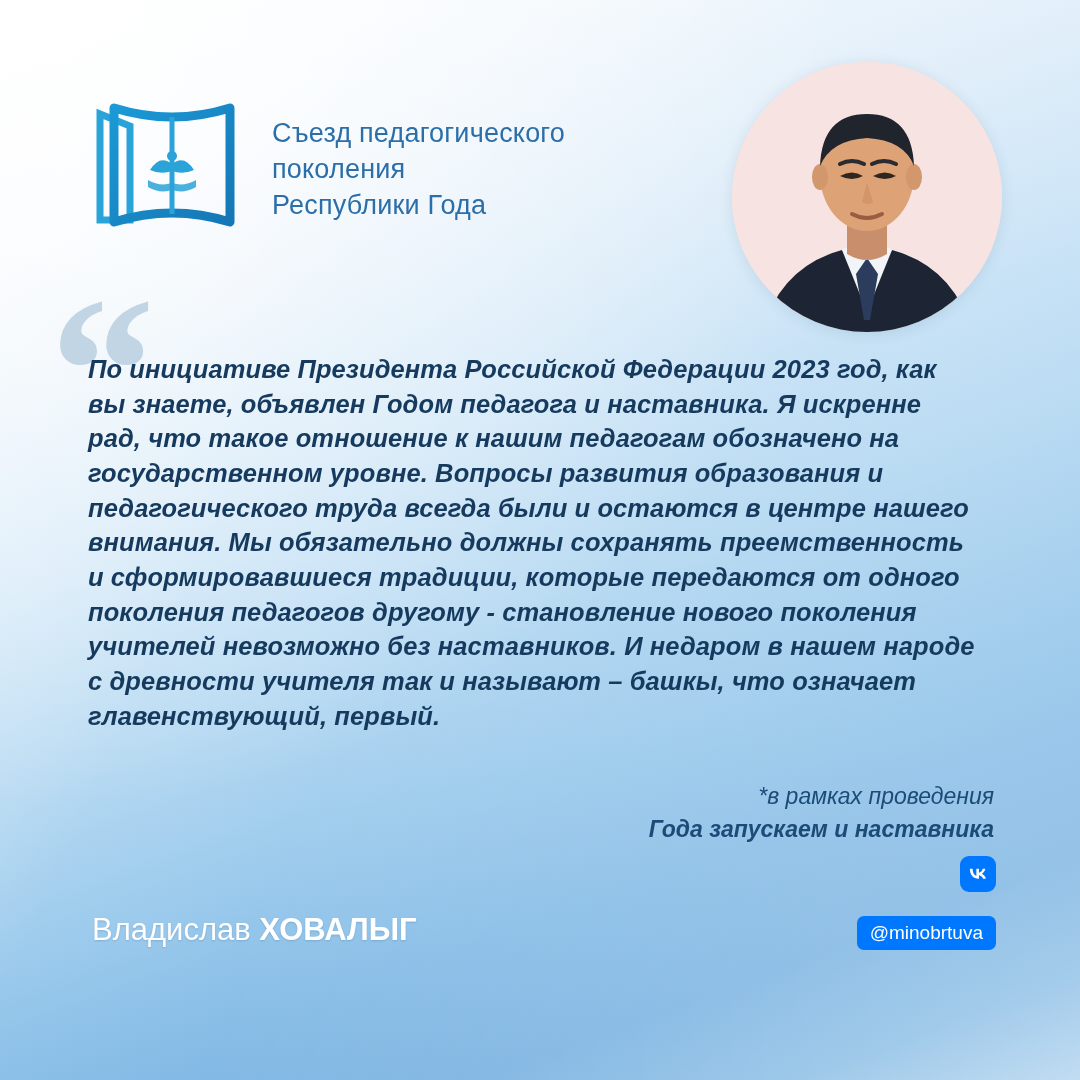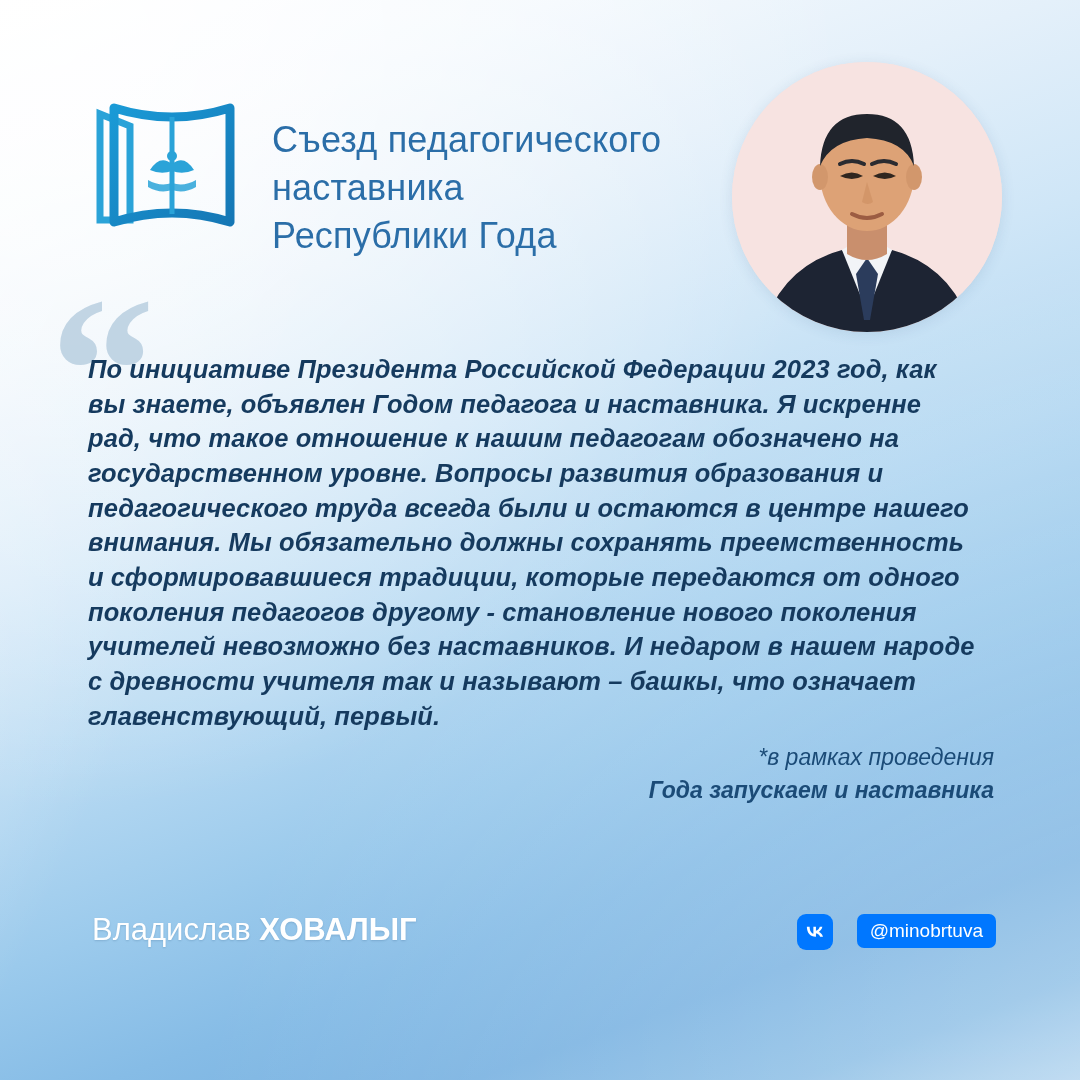--- a/index.html
+++ b/index.html
@@ -66,21 +66,21 @@
     gap: 20px;
   }
   .logo-mark {
     width: 160px;
     height: 150px;
     flex: 0 0 auto;
   }
   .logo-text {
     margin-top: 24px;
     color: #2b6ea8;
-    font-size: 36px;
+    font-size: 27px;
     line-height: 1.33;
     font-weight: 400;
     letter-spacing: 0.2px;
     max-width: 400px;
   }
 
   
   .portrait {
     position: absolute;
     right: 78px;
@@ -120,21 +120,21 @@
     line-height: 1.36;
     letter-spacing: 0.1px;
   }
   .quote-body p { margin: 16px 0 26px 0; font-style: italic; }
   .quote-body p:last-child { margin-bottom: 0; }
 
   
   .footnote {
     position: absolute;
     right: 86px;
-    top: 741px;
+    top: 780px;
     width: 520px;
     text-align: right;
     color: #1b4b77;
     font-style: italic;
     font-size: 23px;
     line-height: 1.42;
   }
   .footnote .strong { font-weight: 700; }
 
   
@@ -157,22 +157,23 @@
     font-weight: 400;
     opacity: 0.97;
   }
 
   
   .vk-badge {
     position: absolute;
     right: 84px;
     bottom: 130px;
     display: flex;
-    align-items: flex-start;
+    align-items: flex-end;
     gap: 24px;
+    flex-direction: column;
   }
   .vk-icon {
     width: 36px;
     height: 36px;
     border-radius: 9px;
     background: #0077ff;
     display: flex;
     align-items: center;
     justify-content: center;
   }
@@ -210,21 +211,21 @@
 
           <g fill="#2aa3d8">
             <path d="M58 78 q10 -16 22 -6 q12 -10 22 6 q-11 5 -22 1 q-11 4 -22 -1 Z"></path>
             <path d="M56 88 q12 7 24 3 q12 4 24 -3 l0 7 q-12 7 -24 3 q-12 4 -24 -3 Z" opacity="0.85"></path>
             <circle cx="80" cy="64" r="5"></circle>
           </g>
         </svg>
       </div>
       <div class="logo-text">
         <div>Съезд педагогического</div>
-        <div>наставника</div>
+        <div>поколения</div>
         <div>Республики Года</div>
       </div>
     </div>
 
     <div class="portrait">
       <svg viewBox="0 0 270 270" width="270" height="270" aria-hidden="true">
         <rect x="0" y="0" width="270" height="270" fill="#f7e3e1"></rect>
 
         <path d="M30 270 Q48 205 110 188 L135 215 L160 188 Q222 205 240 270 Z" fill="#1d2433"></path>
 

